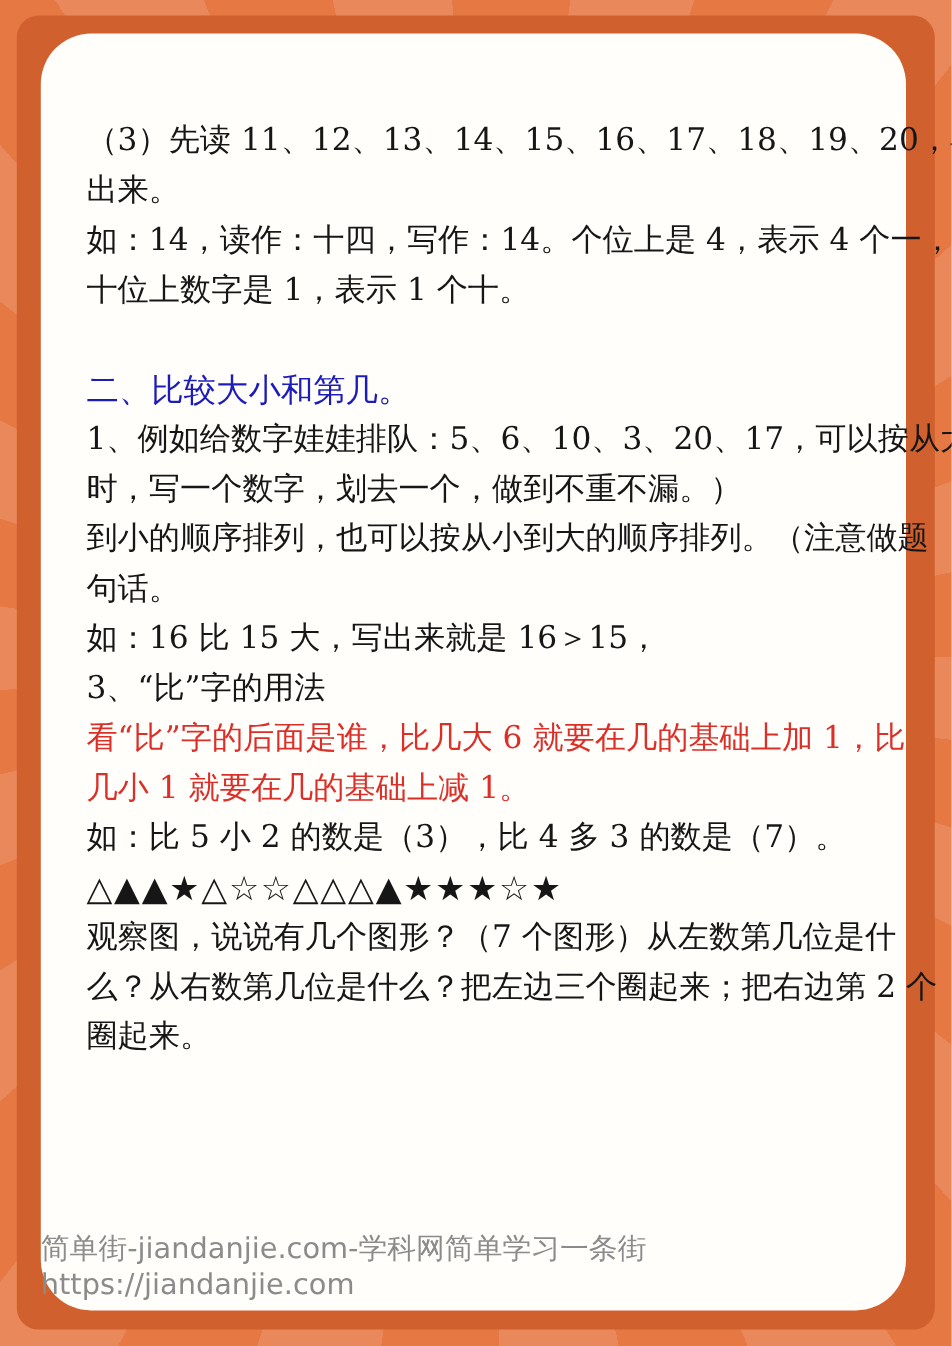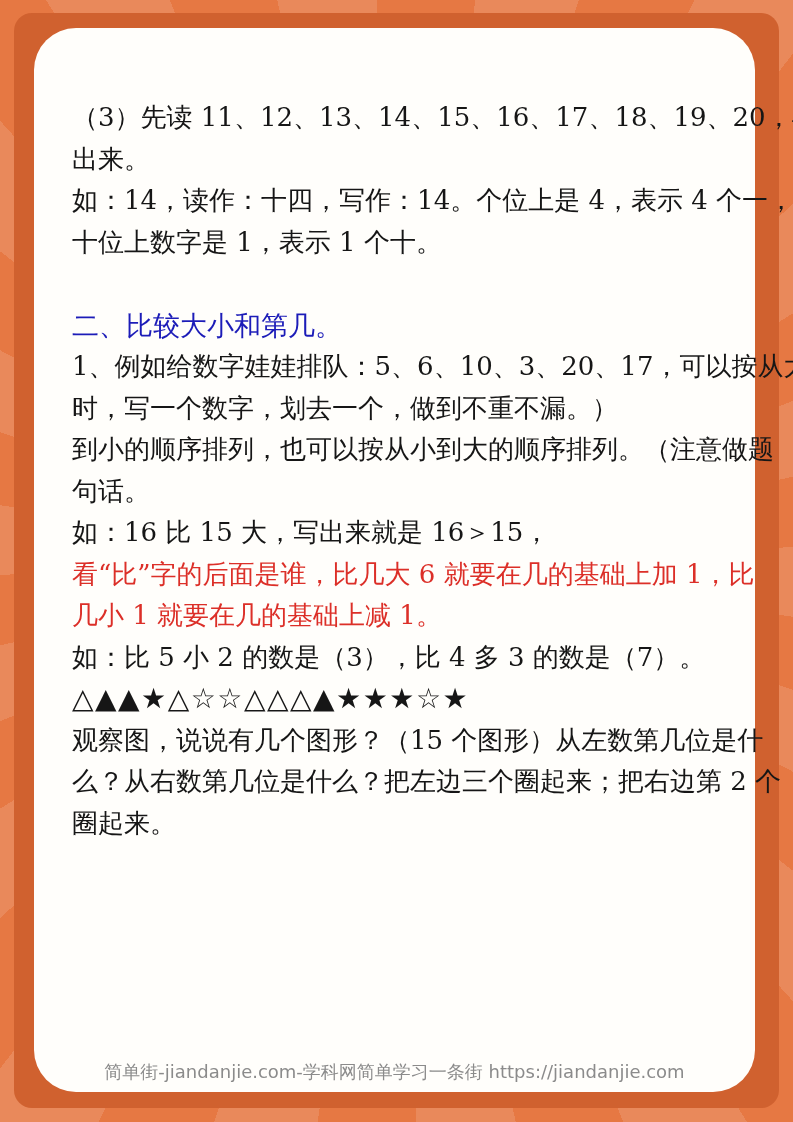--- a/index.html
+++ b/index.html
@@ -51,22 +51,22 @@
   }
   .line.blank   { height: 41.5px; }
   .line.heading { color: var(--heading-blue, #1c1cb8); font-weight: normal; font-size: 27px; }
   .line.red     { color: var(--highlight-red, #dc2f28); }
   .line.indent  { padding-left: 48px; }
   .line.shapes  { font-size: 28px; letter-spacing: 1.5px; }
 
   .footer {
     position: absolute;
     left: 0; right: 0; bottom: 8px;
-    text-align: center;
-    font-size: 18px;
+    text-align: left;
+    font-size: 24px;
     color: var(--footer-gray, #8b8b8b);
     font-family: "DejaVu Sans", "Liberation Sans", sans-serif;
   }
 </style>
 </head>
 <body>
 
 <div class="frame"></div>
 
 <div class="card">
@@ -75,22 +75,23 @@
       <div class="line body">出来。</div>
       <div class="line body">如：14，读作：十四，写作：14。个位上是 4，表示 4 个一，</div>
       <div class="line body">十位上数字是 1，表示 1 个十。</div>
       <div class="line blank"></div>
       <div class="line heading">二、比较大小和第几。</div>
       <div class="line body">1、例如给数字娃娃排队：5、6、10、3、20、17，可以按从大</div>
       <div class="line body">时，写一个数字，划去一个，做到不重不漏。）</div>
       <div class="line body">到小的顺序排列，也可以按从小到大的顺序排列。（注意做题</div>
       <div class="line body">句话。</div>
       <div class="line body">如：16 比 15 大，写出来就是 16＞15，</div>
+      <div class="line body">3、“比”字的用法</div>
       <div class="line red">看“比”字的后面是谁，比几大 6 就要在几的基础上加 1，比</div>
       <div class="line red">几小 1 就要在几的基础上减 1。</div>
       <div class="line body">如：比 5 小 2 的数是（3），比 4 多 3 的数是（7）。</div>
       <div class="line shapes">△▲▲★△☆☆△△△▲★★★☆★</div>
-      <div class="line body">观察图，说说有几个图形？（15 个图形）从左数第几位是什</div>
+      <div class="line body">观察图，说说有几个图形？（7 个图形）从左数第几位是什</div>
       <div class="line body">么？从右数第几位是什么？把左边三个圈起来；把右边第 2 个</div>
       <div class="line body">圈起来。</div>
     </div>
   <div class="footer">简单街-jiandanjie.com-学科网简单学习一条街 https://jiandanjie.com</div>
 </div>
 
 </body></html>

